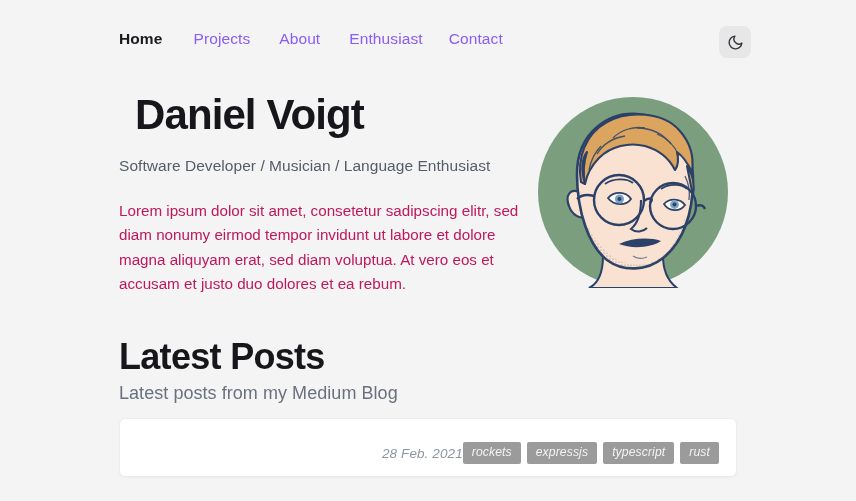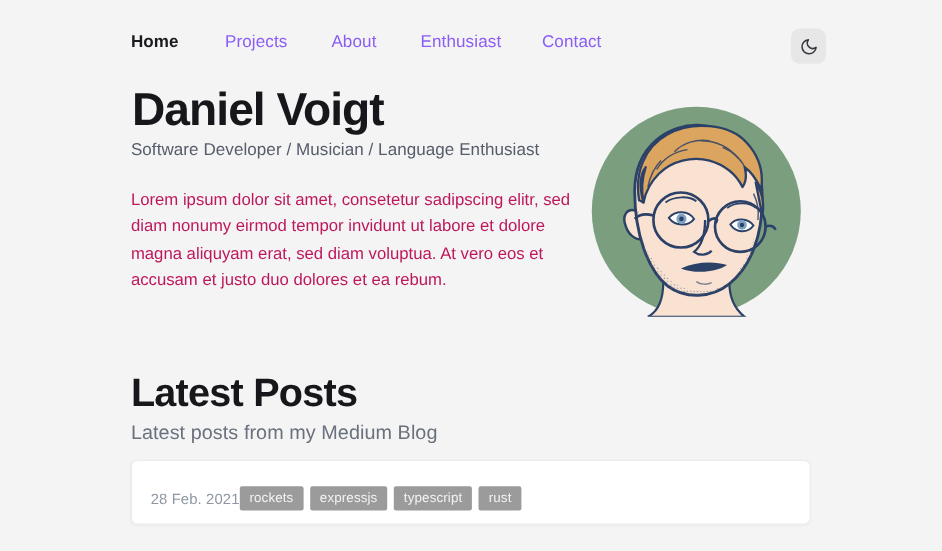--- a/index.html
+++ b/index.html
@@ -31,21 +31,21 @@
     height: 72px;
     display: flex;
     align-items: center;
   }
   .nav-links {
     position: absolute;
     left: 119px;
     top: 30px;
     display: flex;
     align-items: baseline;
-    gap: 11px;
+    gap: 0px;
   }
   .nav-link {
     font-size: 15.5px;
     color: #8b5cf6;
     letter-spacing: 0.1px;
     text-decoration: none;
     white-space: nowrap;
     margin-right: 29px;
     cursor: pointer;
   }
@@ -81,21 +81,21 @@
     top: 74px;
     width: 620px;
   }
   .hero-text {
     position: absolute;
     left: 0;
     top: 0;
     width: 410px;
   }
   .hero-name {
-    margin: 1px;
+    margin: 16px;
     font-size: 42px;
     line-height: 50px;
     font-weight: bold;
     letter-spacing: -0.9px;
     color: #17171b;
   }
   .hero-tagline {
     margin: 2px 0 0 0;
     font-size: 15.5px;
     line-height: 20px;
@@ -164,21 +164,22 @@
     line-height: 20px;
     color: #2b2f38;
     letter-spacing: 0.05px;
     font-weight: normal;
     cursor: pointer;
   }
   .post-meta {
     margin-top: 9px;
     display: flex;
     align-items: center;
-    justify-content: flex-start;
+    justify-content: flex-end;
+    font-style: italic;
   }
   .post-date {
     font-size: 13.5px;
     color: #8e96a3;
     letter-spacing: 0.1px;
   }
   .post-tags {
     display: flex;
     gap: 6px;
     align-items: center;

